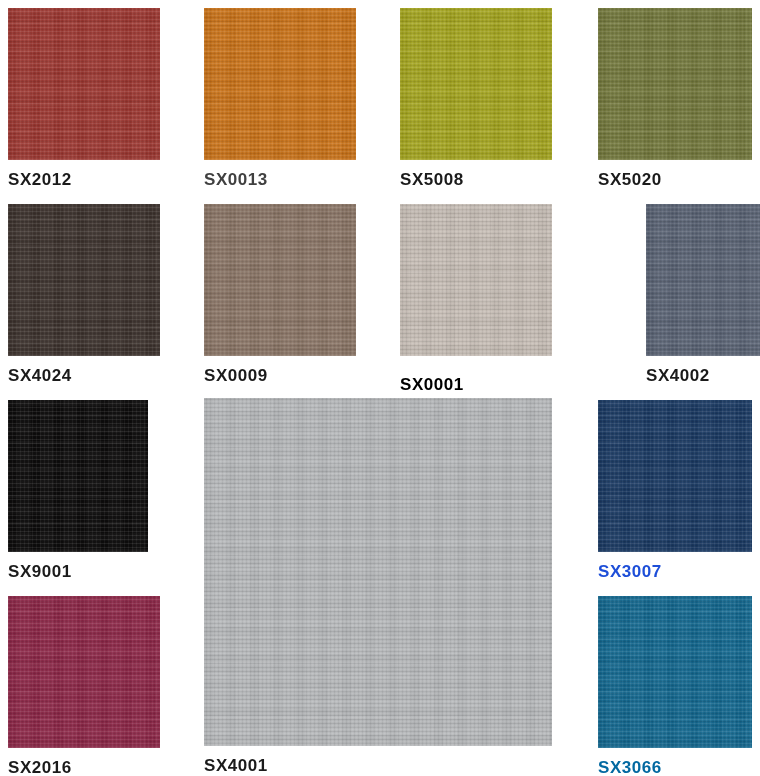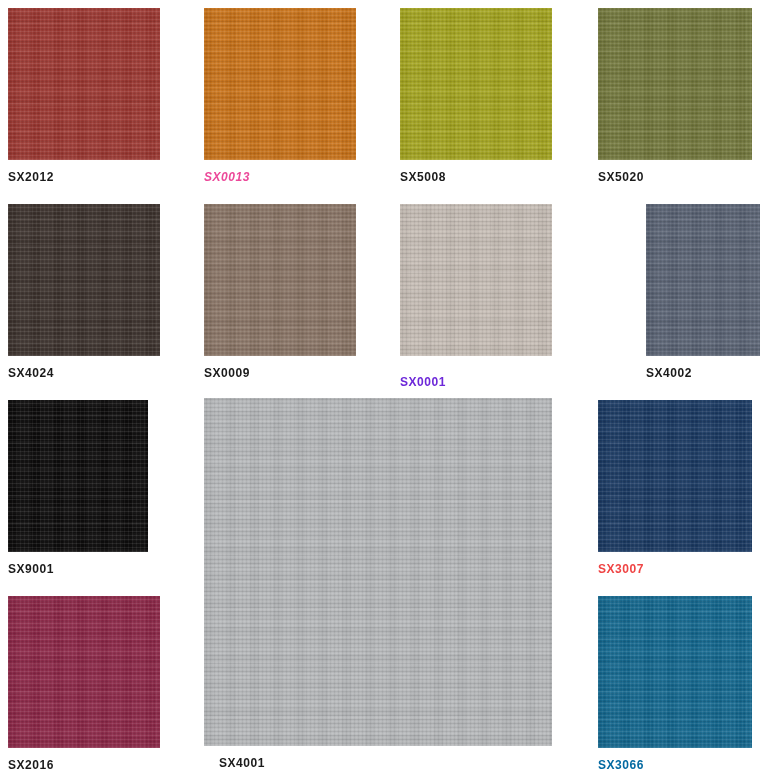--- a/index.html
+++ b/index.html
@@ -77,76 +77,76 @@
         90deg,
         rgba(0,0,0,0.018) 0px,
         rgba(0,0,0,0.018) 9px,
         rgba(255,255,255,0.022) 9px,
         rgba(255,255,255,0.022) 23px
       );
   }
 
   .swatch-label {
     margin-top: 11px;
-    font-size: 12px;
+    font-size: 17px;
     font-weight: bold;
     letter-spacing: 0.55px;
     color: #1b1b1b;
     line-height: 1;
     white-space: nowrap;
     font-family: "Liberation Sans", sans-serif;
   }
 </style>
 </head>
 <body>
 
 <div id="swatch-board" style="background: rgb(255, 255, 255);">
     <div class="swatch-cell" style="left: 8px; top: 8px; width: 152px;">
       <div class="swatch-chip" title="SX2012" style="height: 152px; background-color: rgb(156, 56, 50);"></div>
       <div class="swatch-label" style="color: rgb(27, 27, 27);">SX2012</div>
     </div>
     <div class="swatch-cell" style="left: 204px; top: 8px; width: 152px;">
       <div class="swatch-chip" title="SX0013" style="height: 152px; background-color: rgb(201, 115, 26);"></div>
-      <div class="swatch-label" style="color: #ec4899; font-style: italic;">SX0013</div>
+      <div class="swatch-label" style="color: #404040;">SX0013</div>
     </div>
     <div class="swatch-cell" style="left: 400px; top: 8px; width: 152px;">
       <div class="swatch-chip" title="SX5008" style="height: 152px; background-color: rgb(163, 164, 32);"></div>
       <div class="swatch-label" style="color: rgb(27, 27, 27);">SX5008</div>
     </div>
     <div class="swatch-cell" style="left: 598px; top: 8px; width: 154px;">
       <div class="swatch-chip" title="SX5020" style="height: 152px; background-color: rgb(115, 120, 61);"></div>
       <div class="swatch-label" style="color: rgb(27, 27, 27);">SX5020</div>
     </div>
     <div class="swatch-cell" style="left: 8px; top: 204px; width: 152px;">
       <div class="swatch-chip" title="SX4024" style="height: 152px; background-color: rgb(61, 51, 46);"></div>
       <div class="swatch-label" style="color: rgb(27, 27, 27);">SX4024</div>
     </div>
     <div class="swatch-cell" style="left: 204px; top: 204px; width: 152px;">
       <div class="swatch-chip" title="SX0009" style="height: 152px; background-color: rgb(138, 117, 102);"></div>
       <div class="swatch-label" style="color: rgb(27, 27, 27);">SX0009</div>
     </div>
     <div class="swatch-cell" style="left: 400px; top: 204px; width: 152px;">
       <div class="swatch-chip" title="SX0001" style="height: 152px; background-color: rgb(198, 189, 181);"></div>
-      <div class="swatch-label" style="color: #6d28d9; margin-top: 20px;">SX0001</div>
+      <div class="swatch-label" style="color: #000000; margin-top: 20px;">SX0001</div>
     </div>
     <div class="swatch-cell" style="left: 598px; top: 204px; width: 154px; margin-left: 48px;">
       <div class="swatch-chip" title="SX4002" style="height: 152px; background-color: rgb(90, 99, 116);"></div>
       <div class="swatch-label" style="color: rgb(27, 27, 27);">SX4002</div>
     </div>
     <div class="swatch-cell" style="left: 8px; top: 400px; width: 140px;">
       <div class="swatch-chip" title="SX9001" style="height: 152px; background-color: rgb(13, 12, 12);"></div>
       <div class="swatch-label" style="color: rgb(27, 27, 27);">SX9001</div>
     </div>
     <div class="swatch-cell" style="left: 204px; top: 398px; width: 348px;">
       <div class="swatch-chip" title="SX4001" style="height: 348px; background-color: rgb(182, 184, 186);"></div>
-      <div class="swatch-label" style="color: rgb(27, 27, 27); margin-left: 15px;">SX4001</div>
+      <div class="swatch-label" style="color: rgb(27, 27, 27);">SX4001</div>
     </div>
     <div class="swatch-cell" style="left: 598px; top: 400px; width: 154px;">
       <div class="swatch-chip" title="SX3007" style="height: 152px; background-color: rgb(27, 58, 99);"></div>
-      <div class="swatch-label" style="color: #ef4444;">SX3007</div>
+      <div class="swatch-label" style="color: #1d4ed8;">SX3007</div>
     </div>
     <div class="swatch-cell" style="left: 8px; top: 596px; width: 152px;">
       <div class="swatch-chip" title="SX2016" style="height: 152px; background-color: rgb(140, 40, 72);"></div>
       <div class="swatch-label" style="color: rgb(27, 27, 27);">SX2016</div>
     </div>
     <div class="swatch-cell" style="left: 598px; top: 596px; width: 154px;">
       <div class="swatch-chip" title="SX3066" style="height: 152px; background-color: rgb(20, 104, 143);"></div>
       <div class="swatch-label" style="color: #0369a1;">SX3066</div>
     </div>
   </div>

